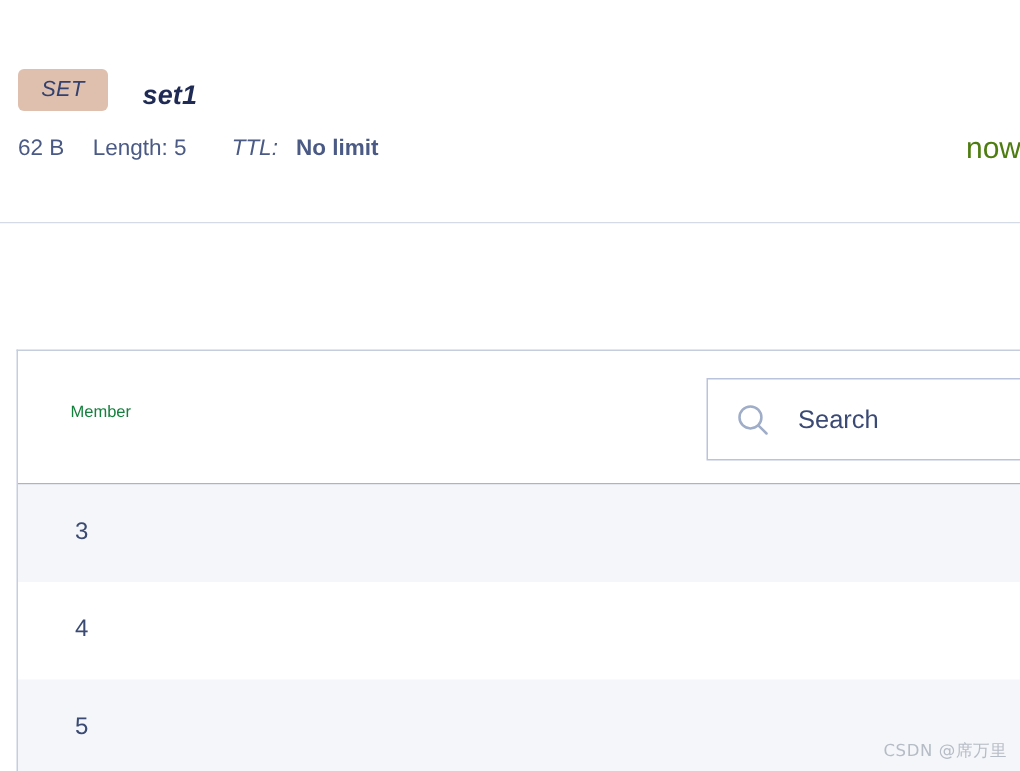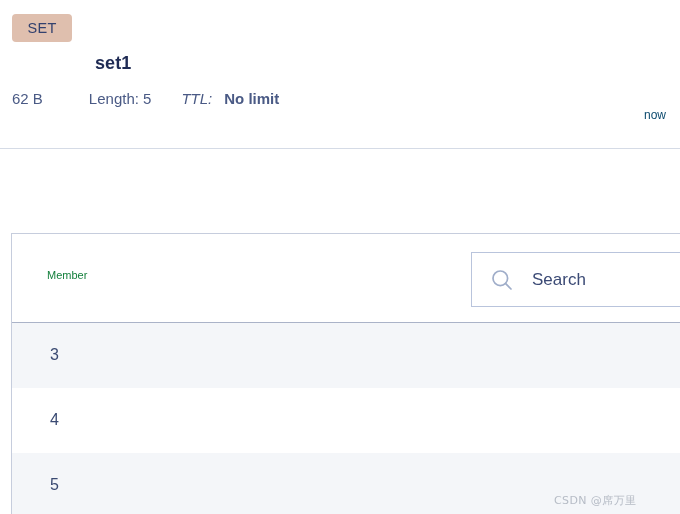--- a/index.html
+++ b/index.html
@@ -26,21 +26,22 @@
     left: 0; top: 0;
     width: 680px;
     height: 148px;
     background: #ffffff;
   }
 
   .key-title-row {
     position: absolute;
     left: 12px; top: 14px;
     display: flex;
-    align-items: flex-start;
+    align-items: flex-end;
+    font-style: italic;
   }
 
   .type-badge {
     display: inline-flex;
     align-items: center;
     justify-content: center;
     min-width: 60px;
     height: 28px;
     padding: 0 11px;
     border-radius: 4px;
@@ -67,33 +68,32 @@
     display: flex;
     align-items: baseline;
     white-space: nowrap;
   }
 
   .meta-item {
     font-size: 15px;
     color: #4a5a85;
     line-height: 1.4;
   }
-  .meta-size      { margin-right: 46px; }
+  .meta-size      { margin-right: 19px; }
   .meta-length    { margin-right: 30px; }
   .meta-ttl-label { margin-right: 12px; font-style: italic; }
   .meta-ttl-value { color: #4a5a85; font-weight: bold; }
 
   .key-updated {
     position: absolute;
     top: 88px;
     left: 644px;
-    font-size: 12px;
-    color: #0c4a6e;
-    white-space: nowrap;
-    margin-top: 20px;
+    font-size: 20px;
+    color: #4d7c0f;
+    white-space: nowrap;
   }
 
   .header-divider {
     position: absolute;
     left: 0; top: 148px;
     width: 680px;
     height: 1px;
     background: #d5dbe6;
   }
 
@@ -202,21 +202,21 @@
   .cell-member {
     padding-left: 38px;
     font-size: 16px;
     color: #3a4a72;
     line-height: 1.3;
   }
 
   
   .watermark {
     position: absolute;
-    left: 554px;
+    left: 589px;
     top: 493px;
     font-size: 11px;
     color: #b6bcc6;
     letter-spacing: 0.4px;
     white-space: nowrap;
     font-family: "DejaVu Sans", "Liberation Sans", sans-serif;
     pointer-events: none;
   }
 </style>
 </head>

